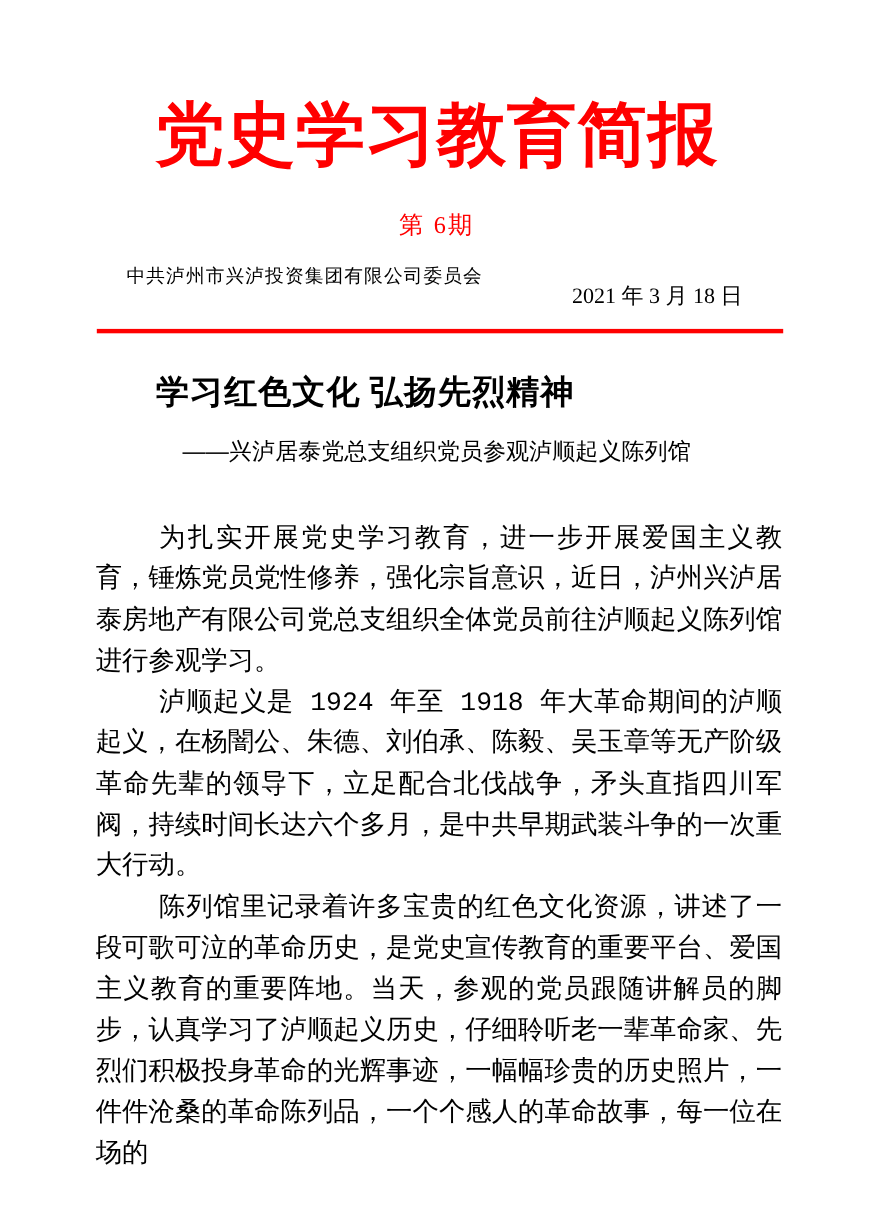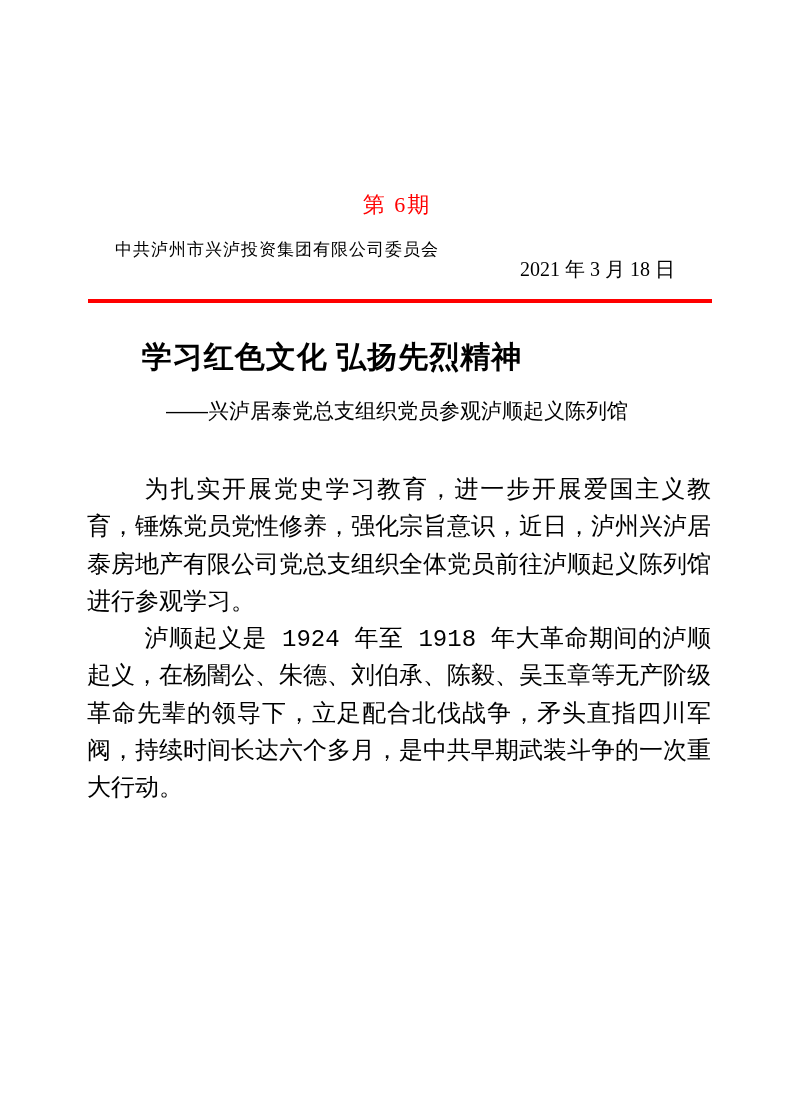--- a/index.html
+++ b/index.html
@@ -40,21 +40,21 @@
     font-size: 22px;
     line-height: 28px;
     letter-spacing: 2px;
     color: #ff0000;
   }
   .issuer-block {
     position: absolute;
     top: 237px;
     left: 115px;
     width: 360px;
-    font-family: Liberation Mono, monospace;
+    font-family: Liberation Sans, sans-serif;
     font-size: 17px;
     line-height: 28px;
     letter-spacing: 1px;
     color: #000000;
   }
   .issue-date {
     position: absolute;
     top: 255px;
     left: 520px;
     width: 192px;
@@ -114,33 +114,35 @@
     margin: 0;
     padding: 0;
     text-indent: 2.4em;
   }
 </style>
 </head>
 <body>
 
 <div class="page">
 
+  <div class="masthead-title">党史学习教育简报</div>
 
   <div class="issue-number">第 6期</div>
 
   <div class="issuer-block">
     <div>中共泸州市兴泸投资集团有限公司委员会</div>
   </div>
 
   <div class="issue-date">2021 年 3 月 18 日</div>
 
   <div class="red-divider"></div>
 
   <div class="article-title">学习红色文化 弘扬先烈精神</div>
 
   <div class="article-subtitle">——兴泸居泰党总支组织党员参观泸顺起义陈列馆</div>
 
   <div class="article-body">
     <p>为扎实开展党史学习教育，进一步开展爱国主义教育，锤炼党员党性修养，强化宗旨意识，近日，泸州兴泸居泰房地产有限公司党总支组织全体党员前往泸顺起义陈列馆进行参观学习。</p>
     <p>泸顺起义是 1924 年至 1918 年大革命期间的泸顺起义，在杨闇公、朱德、刘伯承、陈毅、吴玉章等无产阶级革命先辈的领导下，立足配合北伐战争，矛头直指四川军阀，持续时间长达六个多月，是中共早期武装斗争的一次重大行动。</p>
+    <p>陈列馆里记录着许多宝贵的红色文化资源，讲述了一段可歌可泣的革命历史，是党史宣传教育的重要平台、爱国主义教育的重要阵地。当天，参观的党员跟随讲解员的脚步，认真学习了泸顺起义历史，仔细聆听老一辈革命家、先烈们积极投身革命的光辉事迹，一幅幅珍贵的历史照片，一件件沧桑的革命陈列品，一个个感人的革命故事，每一位在场的</p>
   </div>
 
 </div>
 
 </body></html>

